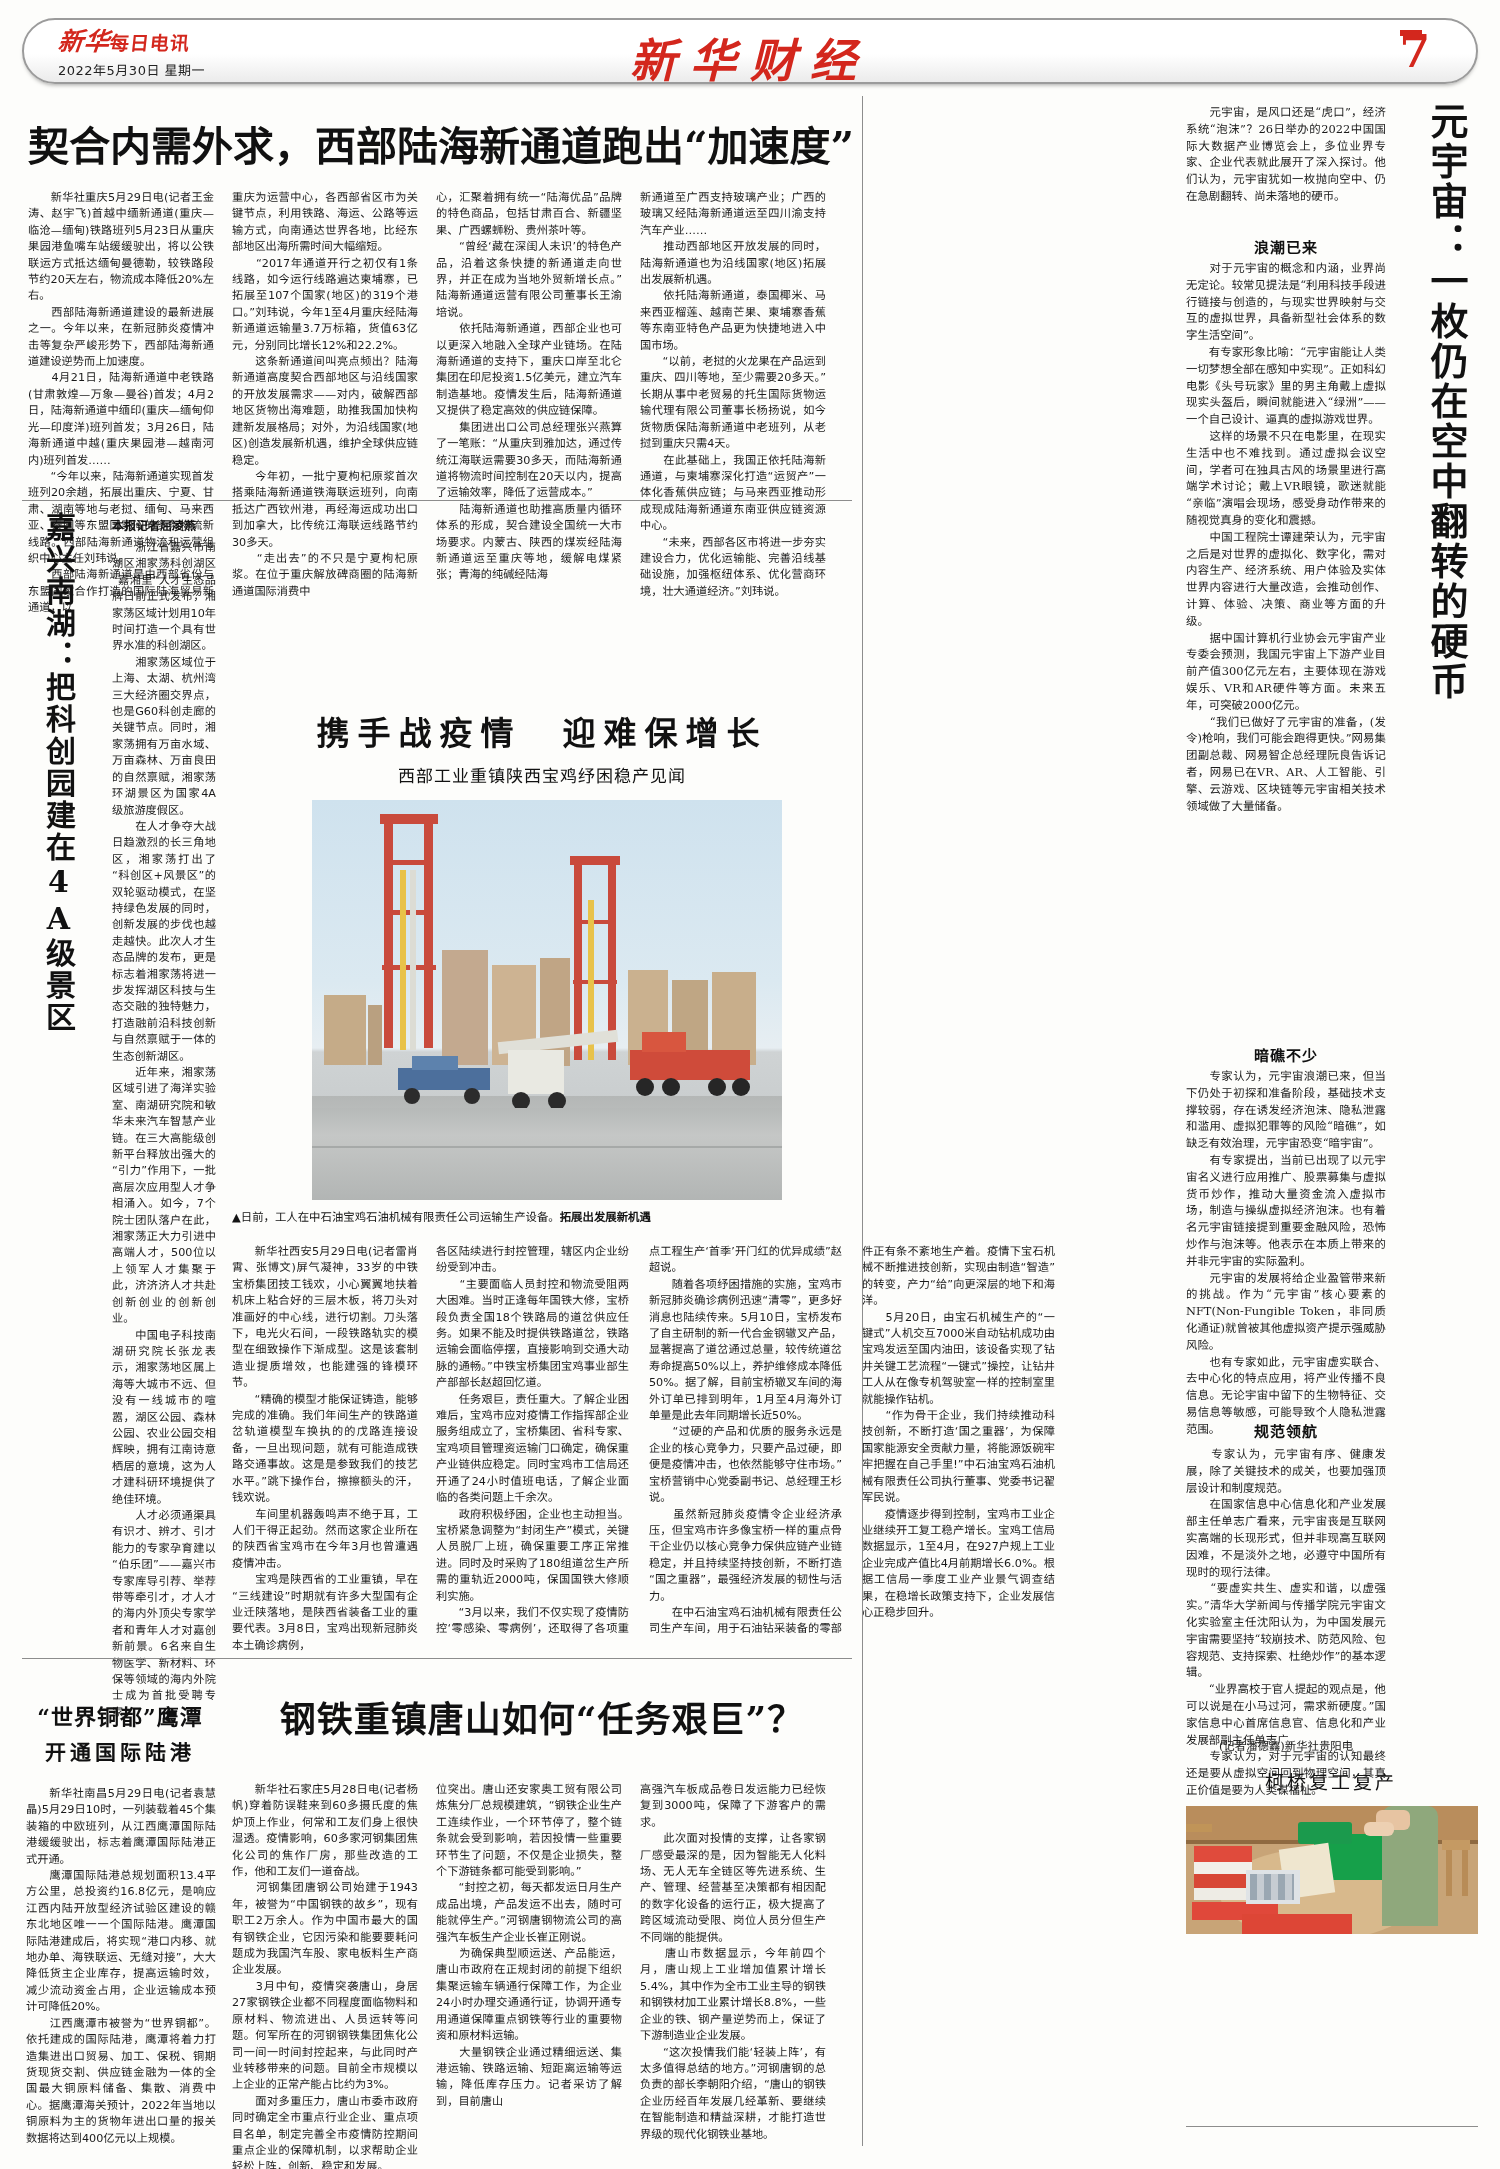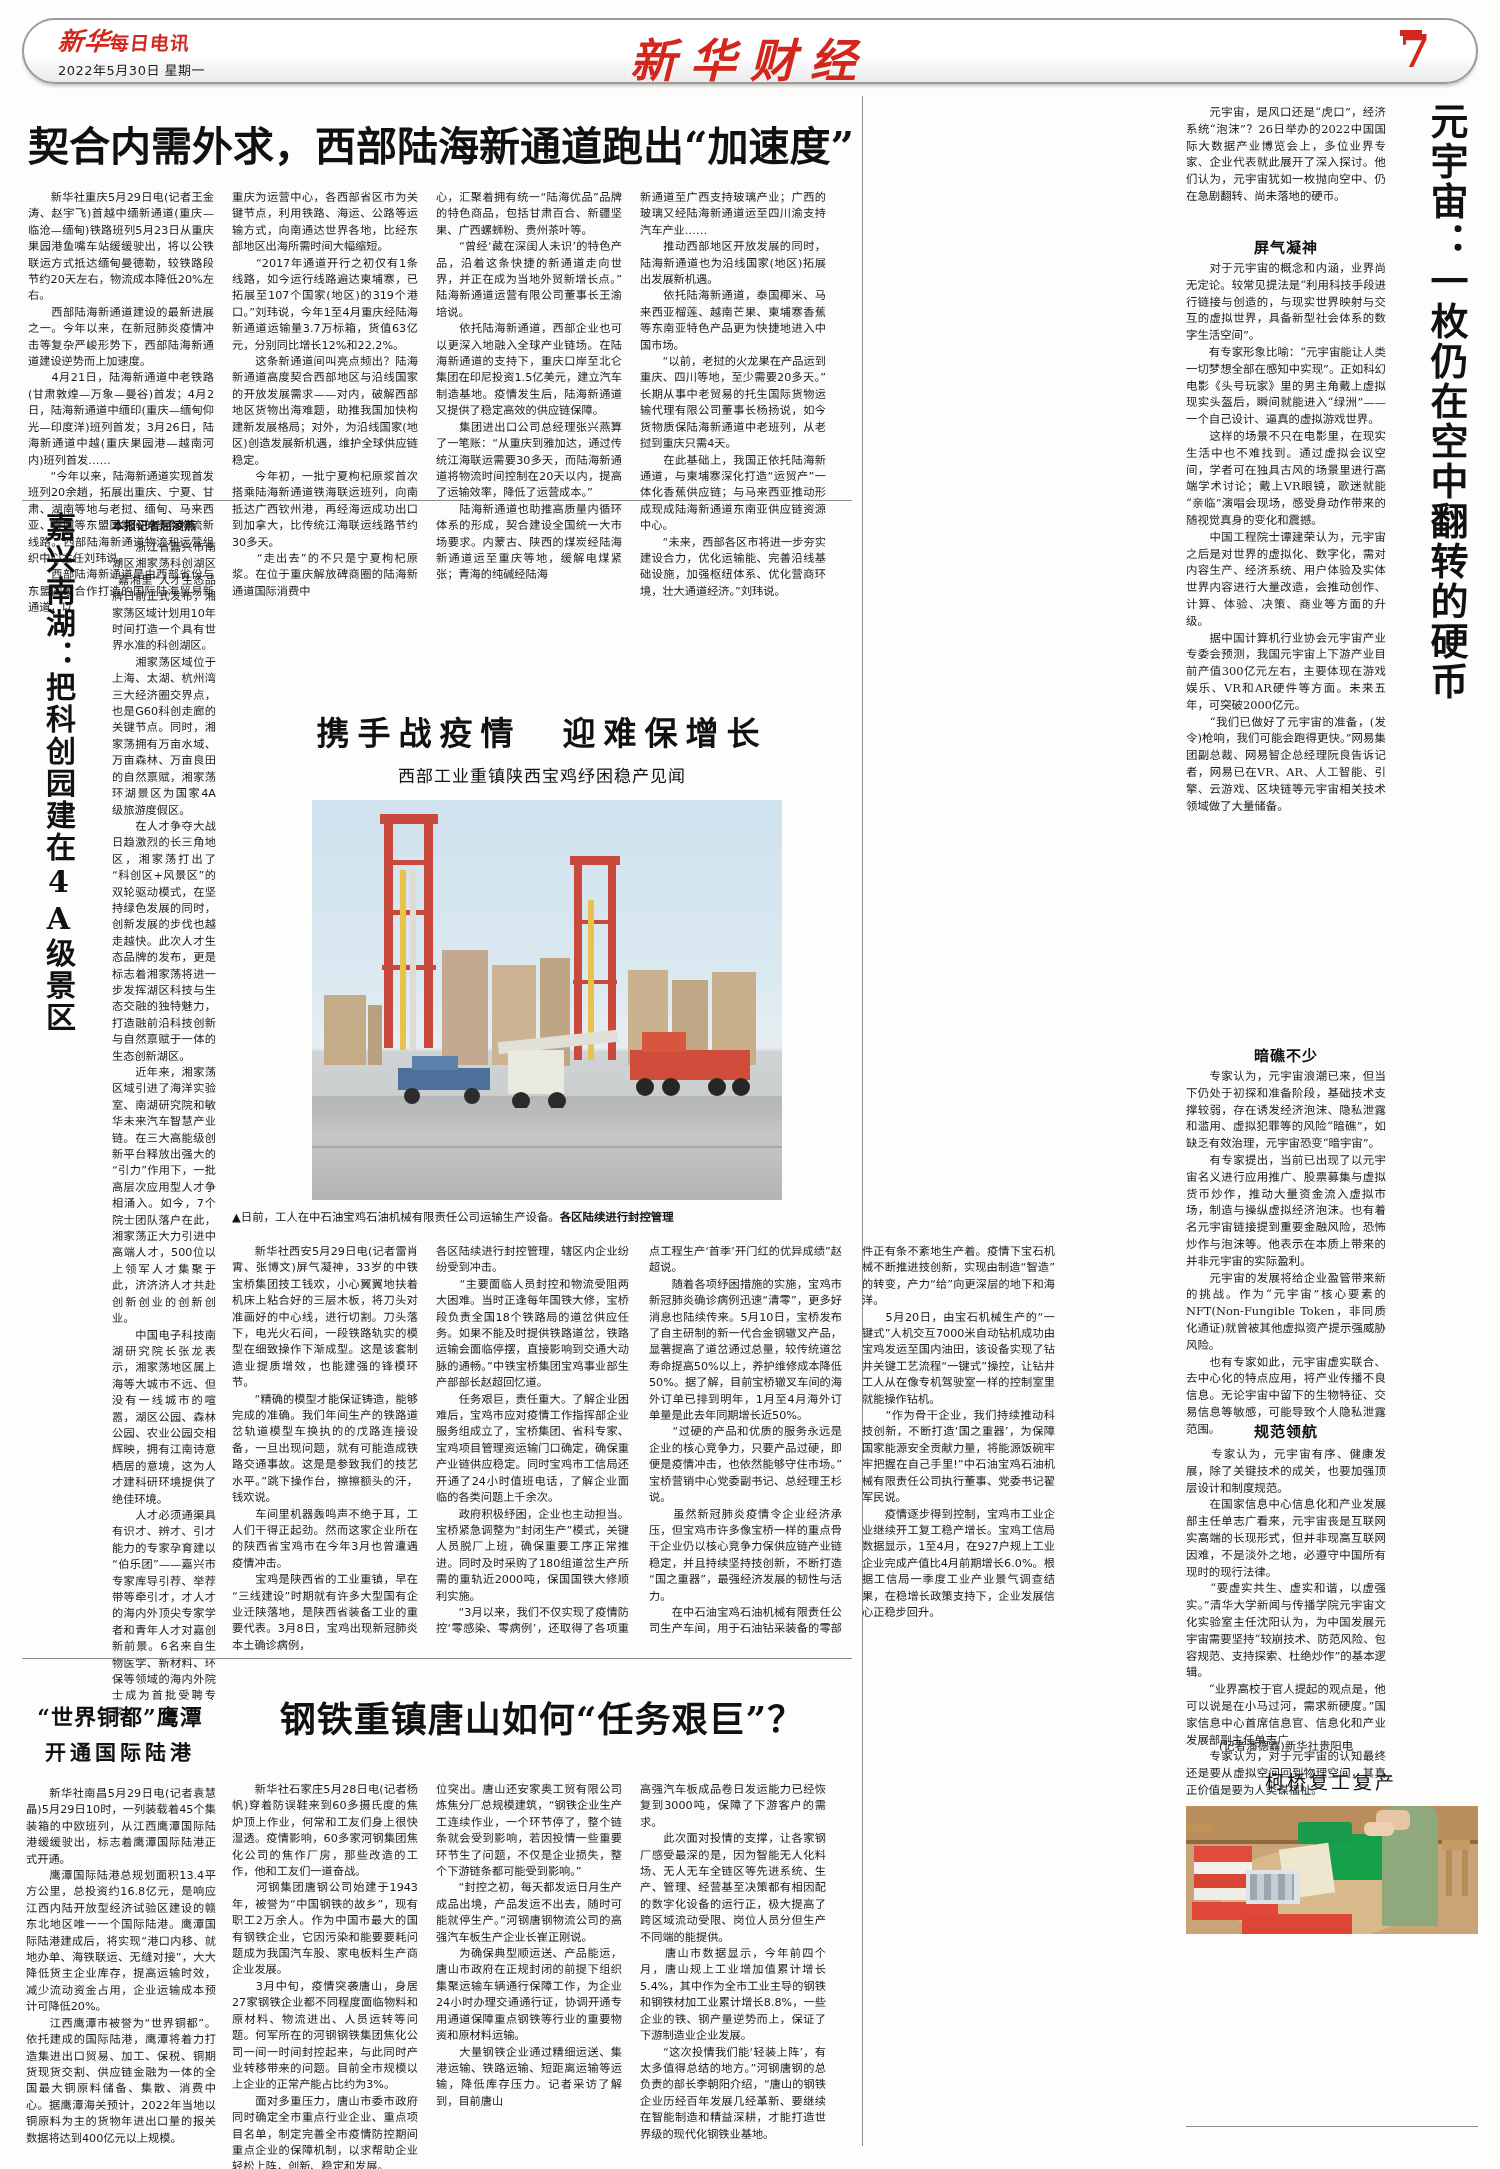--- a/index.html
+++ b/index.html
@@ -214,21 +214,21 @@
     <div style="position:absolute;left:324px;top:278px;width:18px;height:18px;border-radius:50%;background:#262626;"></div>
     <div style="position:absolute;left:350px;top:278px;width:18px;height:18px;border-radius:50%;background:#262626;"></div>
     <div style="position:absolute;left:396px;top:278px;width:18px;height:18px;border-radius:50%;background:#262626;"></div>
     <div style="position:absolute;left:420px;top:278px;width:18px;height:18px;border-radius:50%;background:#262626;"></div>
 
     <div style="position:absolute;left:0;bottom:0;width:100%;height:92px;background:linear-gradient(180deg,#b6b9b8 0%,#c5c7c6 30%,#b2b5b4 100%);"></div>
     <div style="position:absolute;left:0;bottom:52px;width:100%;height:2px;background:#a6a9a8;"></div>
   </div>
 
   <div class="cap" style="position:absolute;left:232px;top:1209px;width:610px;">
-    <span>▲</span><span>日前，工人在中石油宝鸡石油机械有限责任公司运输生产设备。</span><b>各区陆续进行封控管理</b>
+    <span>▲</span><span>日前，工人在中石油宝鸡石油机械有限责任公司运输生产设备。</span><b>拓展出发展新机遇</b>
   </div>
 
   <div class="col body-txt" style="left:232px;top:1244px;width:186px;height:400px;">　　新华社西安5月29日电(记者雷肖霄、张博文)屏气凝神，33岁的中铁宝桥集团技工钱欢，小心翼翼地扶着机床上粘合好的三层木板，将刀头对准画好的中心线，进行切割。刀头落下，电光火石间，一段铁路轨实的模型在细致操作下渐成型。这是该套制造业提质增效，也能建强的锋模环节。
 　　“精确的模型才能保证铸造，能够完成的准确。我们年间生产的铁路道岔轨道模型车换执的的戊路连接设备，一旦出现问题，就有可能造成铁路交通事故。这是是参致我们的技艺水平。”跳下操作台，擦擦额头的汗，钱欢说。
 　　车间里机器轰鸣声不绝于耳，工人们干得正起劲。然而这家企业所在的陕西省宝鸡市在今年3月也曾遭遇疫情冲击。
 　　宝鸡是陕西省的工业重镇，早在“三线建设”时期就有许多大型国有企业迁陕落地，是陕西省装备工业的重要代表。3月8日，宝鸡出现新冠肺炎本土确诊病例，</div>
   <div class="col body-txt" style="left:436px;top:1244px;width:406px;height:400px;column-count:2;column-gap:20px;">各区陆续进行封控管理，辖区内企业纷纷受到冲击。
 　　“主要面临人员封控和物流受阻两大困难。当时正逢每年国铁大修，宝桥段负责全国18个铁路局的道岔供应任务。如果不能及时提供铁路道岔，铁路运输会面临停摆，直接影响到交通大动脉的通畅。”中铁宝桥集团宝鸡事业部生产部部长赵超回忆道。
 　　任务艰巨，责任重大。了解企业困难后，宝鸡市应对疫情工作指挥部企业服务组成立了，宝桥集团、省科专家、宝鸡项目管理资运输门口确定，确保重产业链供应稳定。同时宝鸡市工信局还开通了24小时值班电话，了解企业面临的各类问题上千余次。
 　　政府积极纾困，企业也主动担当。宝桥紧急调整为“封闭生产”模式，关键人员脱厂上班，确保重要工序正常推进。同时及时采购了180组道岔生产所需的重轨近2000吨，保国国铁大修顺利实施。
@@ -265,21 +265,21 @@
 　　此次面对投情的支撑，让各家钢厂感受最深的是，因为智能无人化料场、无人无车全链区等先进系统、生产、管理、经营基至决策都有相因配的数字化设备的运行正，极大提高了跨区域流动受限、岗位人员分但生产不同端的能提供。
 　　唐山市数据显示，今年前四个月，唐山规上工业增加值累计增长5.4%，其中作为全市工业主导的钢铁和钢铁材加工业累计增长8.8%，一些企业的铁、钢产量逆势而上，保证了下游制造业企业发展。
 　　“这次投情我们能‘轻装上阵’，有太多值得总结的地方。”河钢唐钢的总负责的部长李朝阳介绍，“唐山的钢铁企业历经百年发展几经革新、要继续在智能制造和精益深耕，才能打造世界级的现代化钢铁业基地。</div>
 
   <div class="rule" style="left:862px;top:96px;width:1px;height:2050px;"></div>
 
   <div class="vhead" style="position:absolute;right:26px;top:102px;height:700px;font-size:38px;line-height:56px;">元宇宙：一枚仍在空中翻转的硬币</div>
 
   <div class="col body-txt serif" style="left:1186px;top:104px;width:200px;height:124px;">　　元宇宙，是风口还是“虎口”，经济系统“泡沫”？26日举办的2022中国国际大数据产业博览会上，多位业界专家、企业代表就此展开了深入探讨。他们认为，元宇宙犹如一枚抛向空中、仍在急剧翻转、尚未落地的硬币。</div>
 
-  <div class="sec-title" style="position:absolute;left:1186px;top:236px;width:200px;">屏气凝神</div>
+  <div class="sec-title" style="position:absolute;left:1186px;top:236px;width:200px;">浪潮已来</div>
   <div class="col body-txt serif" style="left:1186px;top:260px;width:200px;height:660px;">　　对于元宇宙的概念和内涵，业界尚无定论。较常见提法是“利用科技手段进行链接与创造的，与现实世界映射与交互的虚拟世界，具备新型社会体系的数字生活空间”。
 　　有专家形象比喻：“元宇宙能让人类一切梦想全部在感知中实现”。正如科幻电影《头号玩家》里的男主角戴上虚拟现实头盔后，瞬间就能进入“绿洲”——一个自己设计、逼真的虚拟游戏世界。
 　　这样的场景不只在电影里，在现实生活中也不难找到。通过虚拟会议空间，学者可在独具古风的场景里进行高端学术讨论；戴上VR眼镜，歌迷就能“亲临”演唱会现场，感受身动作带来的随视觉真身的变化和震撼。
 　　中国工程院士谭建荣认为，元宇宙之后是对世界的虚拟化、数字化，需对内容生产、经济系统、用户体验及实体世界内容进行大量改造，会推动创作、计算、体验、决策、商业等方面的升级。
 　　据中国计算机行业协会元宇宙产业专委会预测，我国元宇宙上下游产业目前产值300亿元左右，主要体现在游戏娱乐、VR和AR硬件等方面。未来五年，可突破2000亿元。
 　　“我们已做好了元宇宙的准备，(发令)枪响，我们可能会跑得更快。”网易集团副总裁、网易智企总经理阮良告诉记者，网易已在VR、AR、人工智能、引擎、云游戏、区块链等元宇宙相关技术领域做了大量储备。</div>
 
   <div class="sec-title" style="position:absolute;left:1186px;top:1044px;width:200px;">暗礁不少</div>
   <div class="col body-txt serif" style="left:1186px;top:1068px;width:200px;height:340px;">　　专家认为，元宇宙浪潮已来，但当下仍处于初探和准备阶段，基础技术支撑较弱，存在诱发经济泡沫、隐私泄露和滥用、虚拟犯罪等的风险“暗礁”，如缺乏有效治理，元宇宙恐变“暗宇宙”。
 　　有专家提出，当前已出现了以元宇宙名义进行应用推广、股票募集与虚拟货币炒作，推动大量资金流入虚拟市场，制造与操纵虚拟经济泡沫。也有着名元宇宙链接提到重要金融风险，恐怖炒作与泡沫等。他表示在本质上带来的并非元宇宙的实际盈利。

